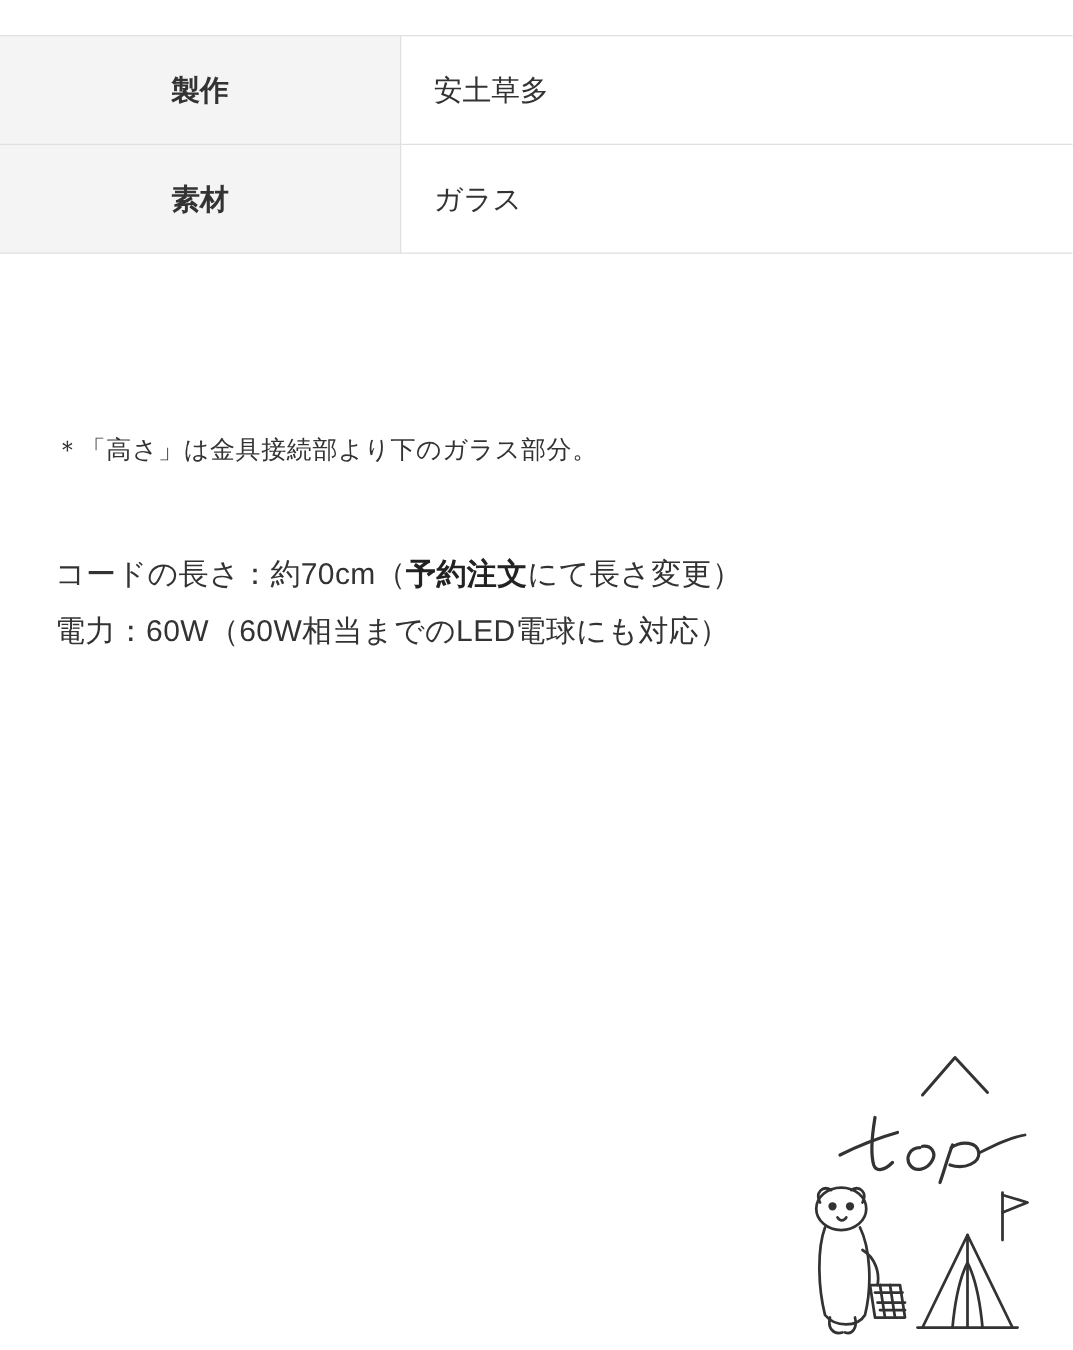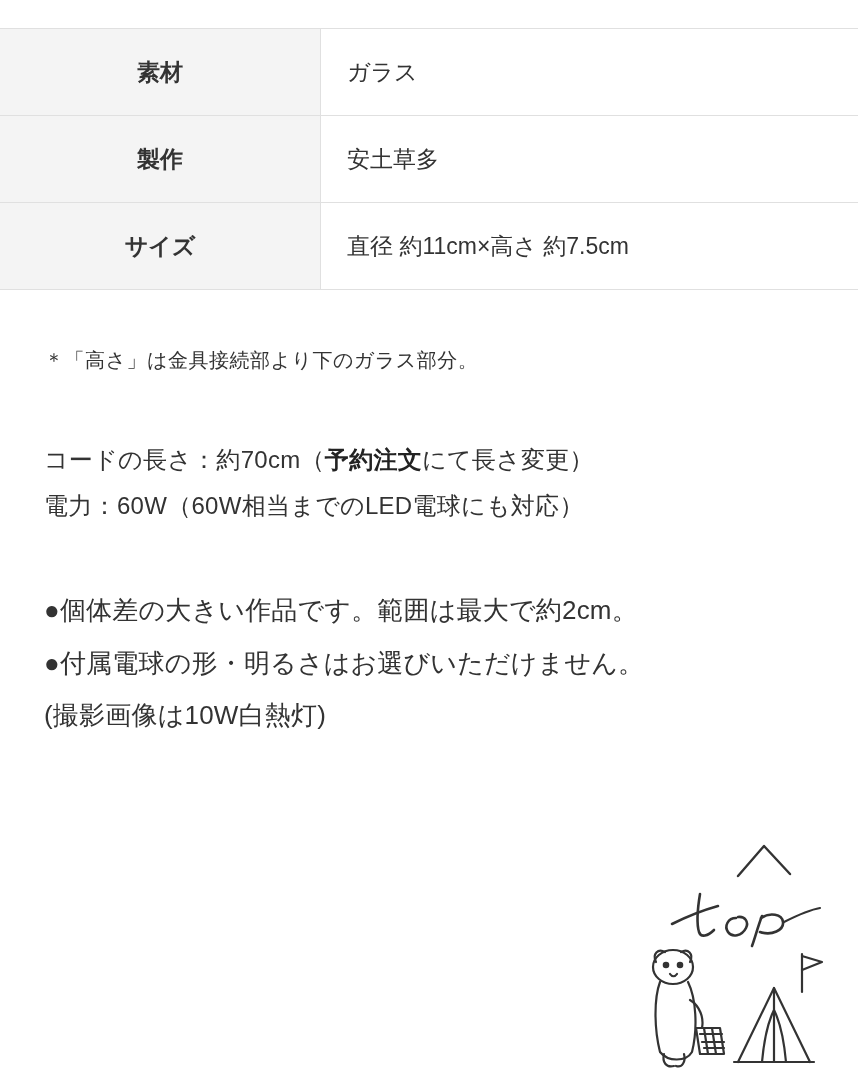--- a/index.html
+++ b/index.html
@@ -146,50 +146,41 @@
   }
 </style>
 </head>
 <body>
 
 <div class="page">
 
   <table class="spec-table">
     <tbody>
       <tr>
-        <td class="label">素材</td>
-        <td class="value">ガラス</td>
-      </tr>
-      <tr>
         <td class="label">製作</td>
         <td class="value">安土草多</td>
       </tr>
       <tr>
-        <td class="label">サイズ</td>
-        <td class="value">直径 約11cm×高さ 約7.5cm</td>
+        <td class="label">素材</td>
+        <td class="value">ガラス</td>
       </tr>
     </tbody>
   </table>
 
   <div class="body-copy">
 
     <div class="note-line">＊「高さ」は金具接続部より下のガラス部分。</div>
 
     <div class="spec-list">
       <div class="line">
         <span>コードの長さ：約70cm（</span><span class="strong">予約注文</span><span>にて長さ変更）</span>
       </div>
       <div class="line">電力：60W（60W相当までのLED電球にも対応）</div>
     </div>
 
-    <div class="bullets">
-      <div class="para">●個体差の大きい作品です。範囲は最大で約2cm。</div>
-      <div class="para">●付属電球の形・明るさはお選びいただけません。</div>
-      <div class="para last">(撮影画像は10W白熱灯)</div>
-    </div>
 
   </div>
 
   <div class="top-button">
 
     <div class="top-caret">
       <svg viewBox="0 0 60 40" width="60" height="40" aria-hidden="true">
         <path d="M4 36 L30 6 L56 34" fill="none" stroke="#333" stroke-width="2.4" stroke-linecap="round" stroke-linejoin="round"></path>
       </svg>
     </div>

